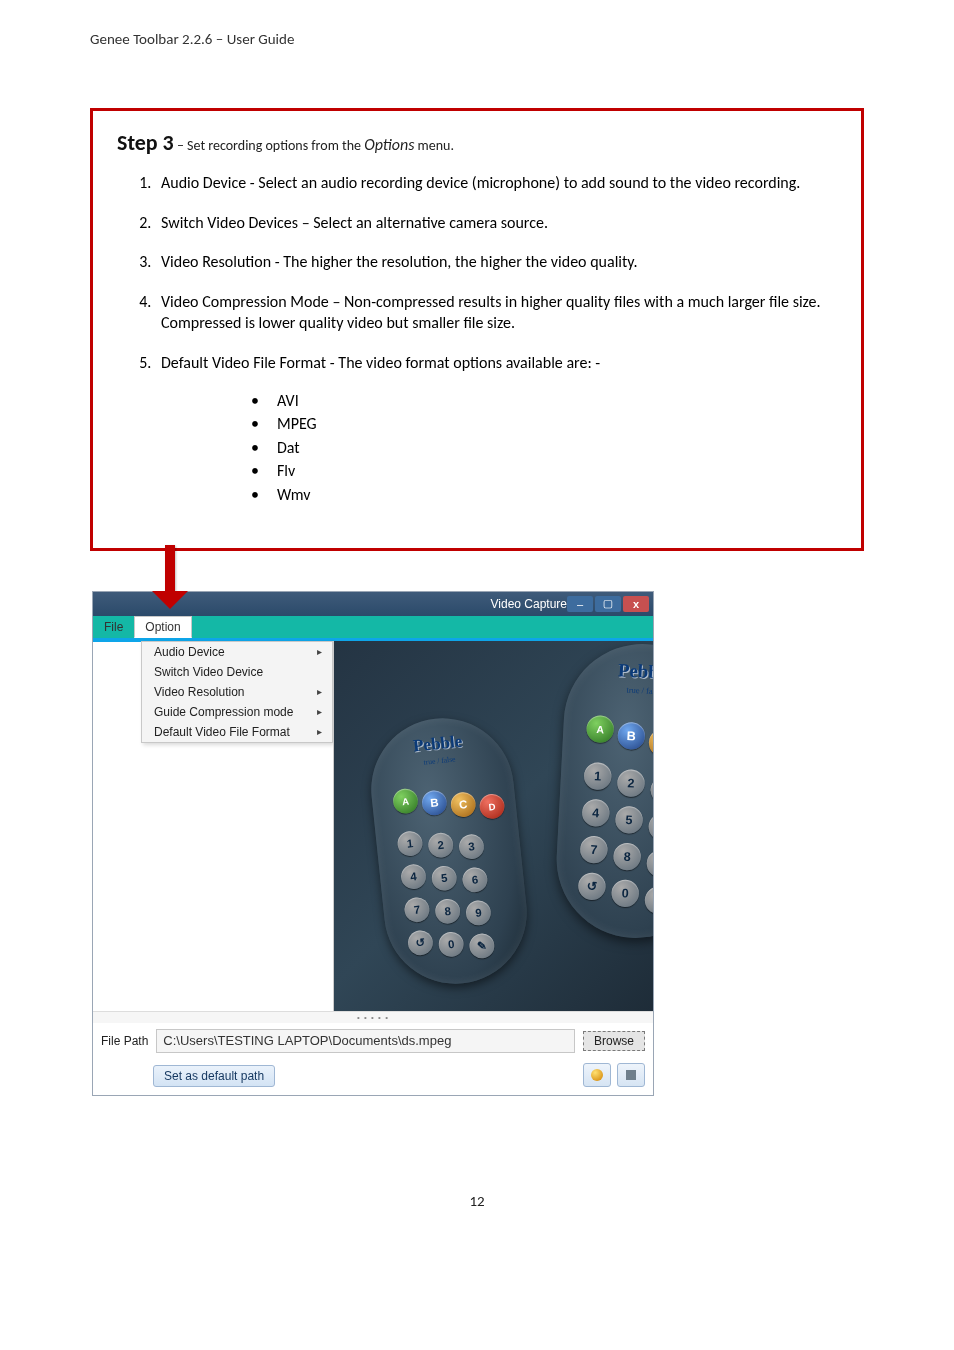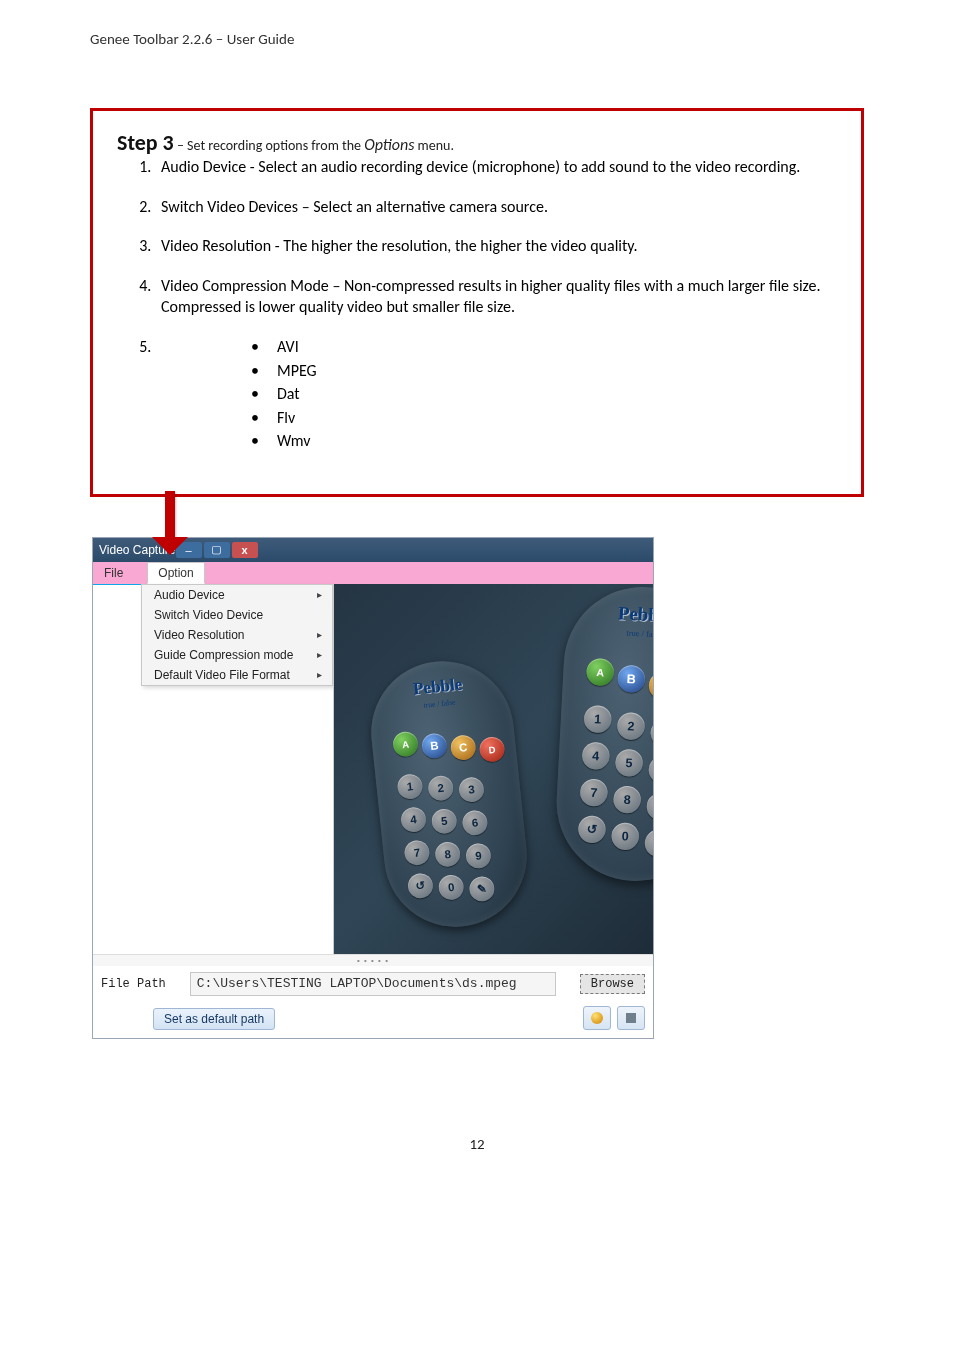--- a/index.html
+++ b/index.html
@@ -21,21 +21,21 @@
     margin-bottom: 60px;
   }
   .step-box {
     border: 3px solid #c00000;
     padding: 18px 24px 24px 24px;
     background: #fff;
   }
   .step-title-line {
     font-size: 14px;
     color: #222;
-    margin-bottom: 0;
+    margin-bottom: 16px;
   }
   .step-title-line .bold-title {
     font-size: 22px;
     font-weight: 700;
     color: #111;
   }
   .step-title-line .italic {
     font-style: italic;
     font-size: 16px;
   }
@@ -103,21 +103,21 @@
     font-size: 12px;
     color: #222;
     box-shadow: 0 0 0 1px #fff inset;
   }
   .titlebar {
     height: 24px;
     background: linear-gradient(#3f5b7a, #2b4a6a);
     color: #fff;
     display: flex;
     align-items: center;
-    justify-content: flex-start;
+    justify-content: flex-end;
     padding: 0 4px 0 6px;
     font-size: 12px;
   }
   .titlebar .winbtns {
     display: flex;
     gap: 2px;
   }
   .winbtn {
     width: 26px;
     height: 16px;
@@ -127,35 +127,34 @@
     justify-content: center;
     font-size: 11px;
     color: #fff;
   }
   .winbtn.min { background: #3d6c9e; }
   .winbtn.max { background: #3d6c9e; }
   .winbtn.close { background: #c75050; font-weight: bold; }
 
   .menubar {
     display: flex;
-    background: #f9a8d4;
-    border-bottom: 1px solid #0ea5e9;
+    background: #14b8a6;
+    border-bottom: 4px solid #0ea5e9;
     text-align: right;
   }
   .menubar .mtab {
     padding: 3px 10px;
     border: 1px solid transparent;
     font-size: 12px;
     color: #333;
   }
   .menubar .mtab.open {
     background: #fff;
     border: 1px solid #c8c8c8;
     border-bottom-color: #fff;
-    margin-left: 13px;
   }
   .dropdown-row {
     display: flex;
     align-items: flex-start;
   }
   .dropdown {
     width: 190px;
     background: #f4f4f4;
     border: 1px solid #c8c8c8;
     margin-left: 48px;
@@ -224,25 +223,24 @@
     font-size:8px;
     letter-spacing:1px;
     color:#888;
     padding:1px 0;
     background:#f6f6f6;
     border-top:1px solid #ddd;
   }
   .footer-row {
     display: flex;
     align-items: center;
-    gap: 24px;
+    gap: 8px;
     padding: 6px 8px;
     background: #fff;
     font-size: 12px;
-    font-family: Liberation Mono, monospace;
   }
   .footer-row .path-input {
     flex: 1;
     border: 1px solid #c7c7c7;
     background: #f5f5f5;
     padding: 2px 6px;
     color: #333;
     font-size: 13px;
     height: 18px;
     line-height: 18px;
@@ -293,20 +291,21 @@
     <div class="step-title-line">
       <span class="bold-title">Step 3</span><span> – Set recording options from the </span><span class="italic">Options</span><span> menu.</span>
     </div>
 
     <ol class="main-list">
       <li>Audio Device - Select an audio recording device (microphone) to add sound to the video recording.</li>
       <li>Switch Video Devices – Select an alternative camera source.</li>
       <li>Video Resolution - The higher the resolution, the higher the video quality.</li>
       <li>Video Compression Mode – Non-compressed results in higher quality files with a much larger file size.  Compressed is lower quality video but smaller file size.</li>
       <li>
+        <span>Default Video File Format -  The video format options available are: -</span>
         <ul class="sub-list">
           <li>AVI</li>
           <li>MPEG</li>
           <li>Dat</li>
           <li>Flv</li>
           <li>Wmv</li>
         </ul>
       </li>
     </ol>
   </div>

